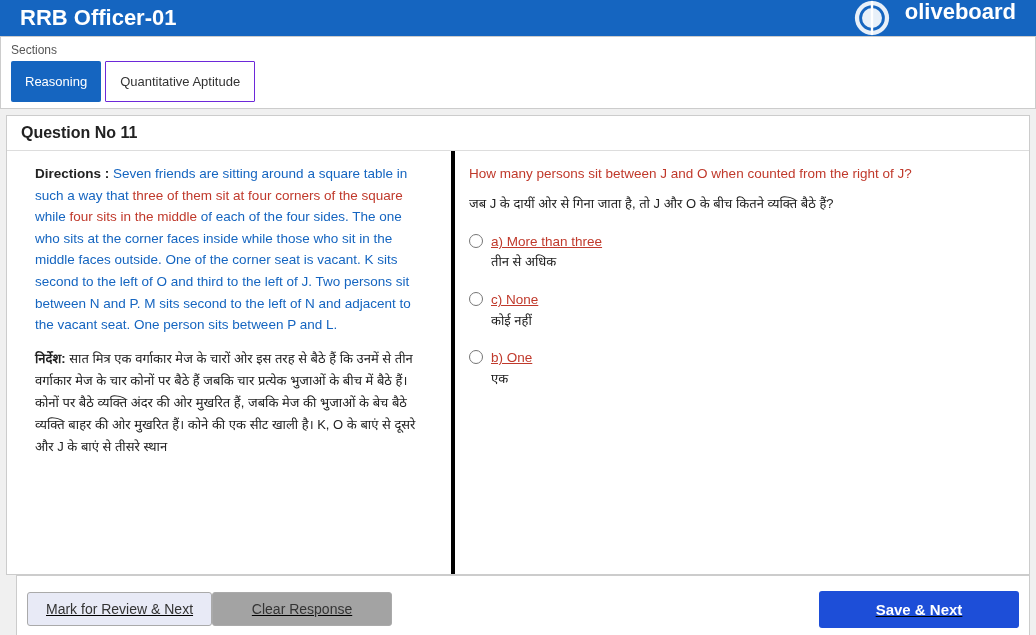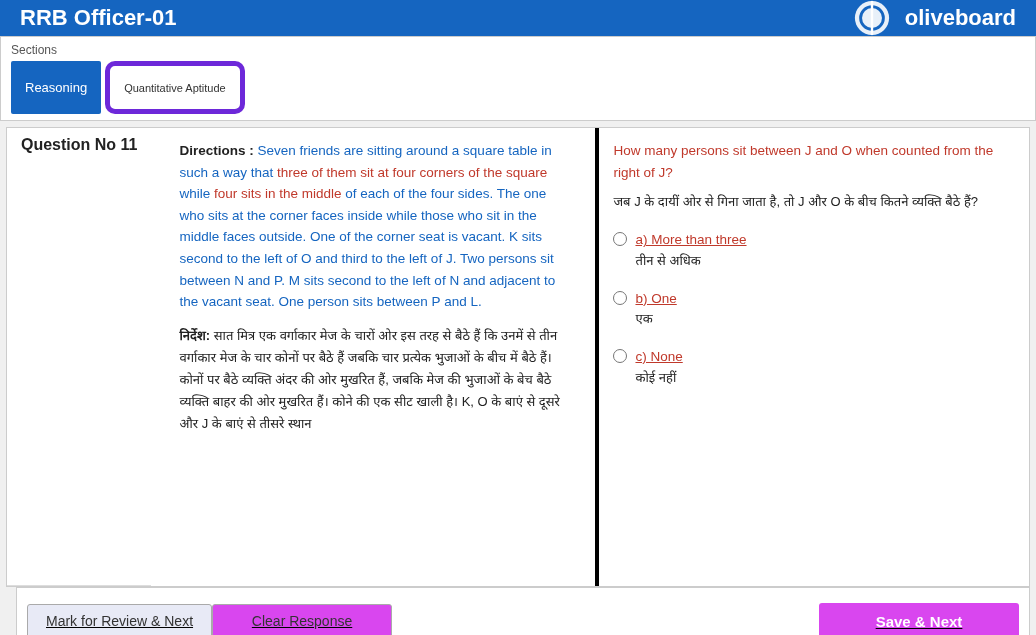--- a/index.html
+++ b/index.html
@@ -15,21 +15,20 @@
       padding: 10px 20px;
       height: 36px;
     }
     .header-title {
       font-size: 22px;
       font-weight: bold;
       color: white;
     }
     .logo-area {
       display: flex;
-      align-items: center;
       gap: 14px;
     }
     .logo-icon {
       width: 38px;
       height: 38px;
     }
     .logo-text {
       font-size: 22px;
       font-weight: bold;
       color: white;
@@ -47,43 +46,43 @@
       margin-bottom: 4px;
     }
     .sections-tabs {
       display: flex;
       gap: 4px;
     }
     .tab-active {
       background: #1565C0;
       color: white;
       border: none;
-      padding: 19px 14px;
+      padding: 13px 14px;
       cursor: pointer;
       font-size: 13px;
       border-radius: 2px;
     }
     .tab-inactive {
       background: white;
       color: #333;
-      border: 5px solid #6d28d9;
+      border: 1px solid #6d28d9;
       padding: 5px 14px;
       cursor: pointer;
-      font-size: 11px;
-      border-radius: 10px;
+      font-size: 13px;
+      border-radius: 1px;
     }
 
     
     .main-area {
       background: white;
       margin: 6px 6px 0 6px;
       border: 1px solid #ccc;
       height: 460px;
       display: flex;
-      flex-direction: row;
+      flex-direction: column;
     }
 
     .question-header {
       padding: 8px 14px;
       font-size: 16px;
       font-weight: bold;
       color: #222;
       border-bottom: 1px solid #ddd;
     }
 
@@ -179,31 +178,31 @@
       background: #e8eaf6;
       color: #333;
       border: 1px solid #aaa;
       padding: 8px 18px;
       cursor: pointer;
       font-size: 14px;
       border-radius: 3px;
       min-width: 180px;
     }
     .btn-clear {
-      background: #d946ef;
+      background: #a3a3a3;
       color: #333;
       border: 1px solid #aaa;
       padding: 8px 18px;
       cursor: pointer;
       font-size: 14px;
       border-radius: 3px;
       min-width: 180px;
     }
     .btn-save-next {
-      background: #d946ef;
+      background: #1d4ed8;
       color: white;
       border: none;
       padding: 10px 24px;
       cursor: pointer;
       font-size: 15px;
       font-weight: bold;
       border-radius: 3px;
       min-width: 200px;
     }
     .spacer { flex: 1; }
@@ -261,30 +260,30 @@
         <input type="radio" name="answer" class="option-radio" style="">
         <div>
           <div class="option-label-en">a) More than three</div>
           <div class="option-label-hi">तीन से अधिक</div>
         </div>
       </div>
 
       <div class="option-item">
         <input type="radio" name="answer" class="option-radio" style="">
         <div>
-          <div class="option-label-en">b) One</div>
-          <div class="option-label-hi">एक</div>
+          <div class="option-label-en">c) None</div>
+          <div class="option-label-hi">कोई नहीं</div>
         </div>
       </div>
 
       <div class="option-item">
         <input type="radio" name="answer" class="option-radio" style="">
         <div>
-          <div class="option-label-en">c) None</div>
-          <div class="option-label-hi">कोई नहीं</div>
+          <div class="option-label-en">b) One</div>
+          <div class="option-label-hi">एक</div>
         </div>
       </div>
     </div>
   </div>
 </div>
 
 <div class="footer-bar">
   <button class="btn-mark-review">Mark for Review &amp; Next</button>
   <button class="btn-clear">Clear Response</button>
   <div class="spacer"></div>

